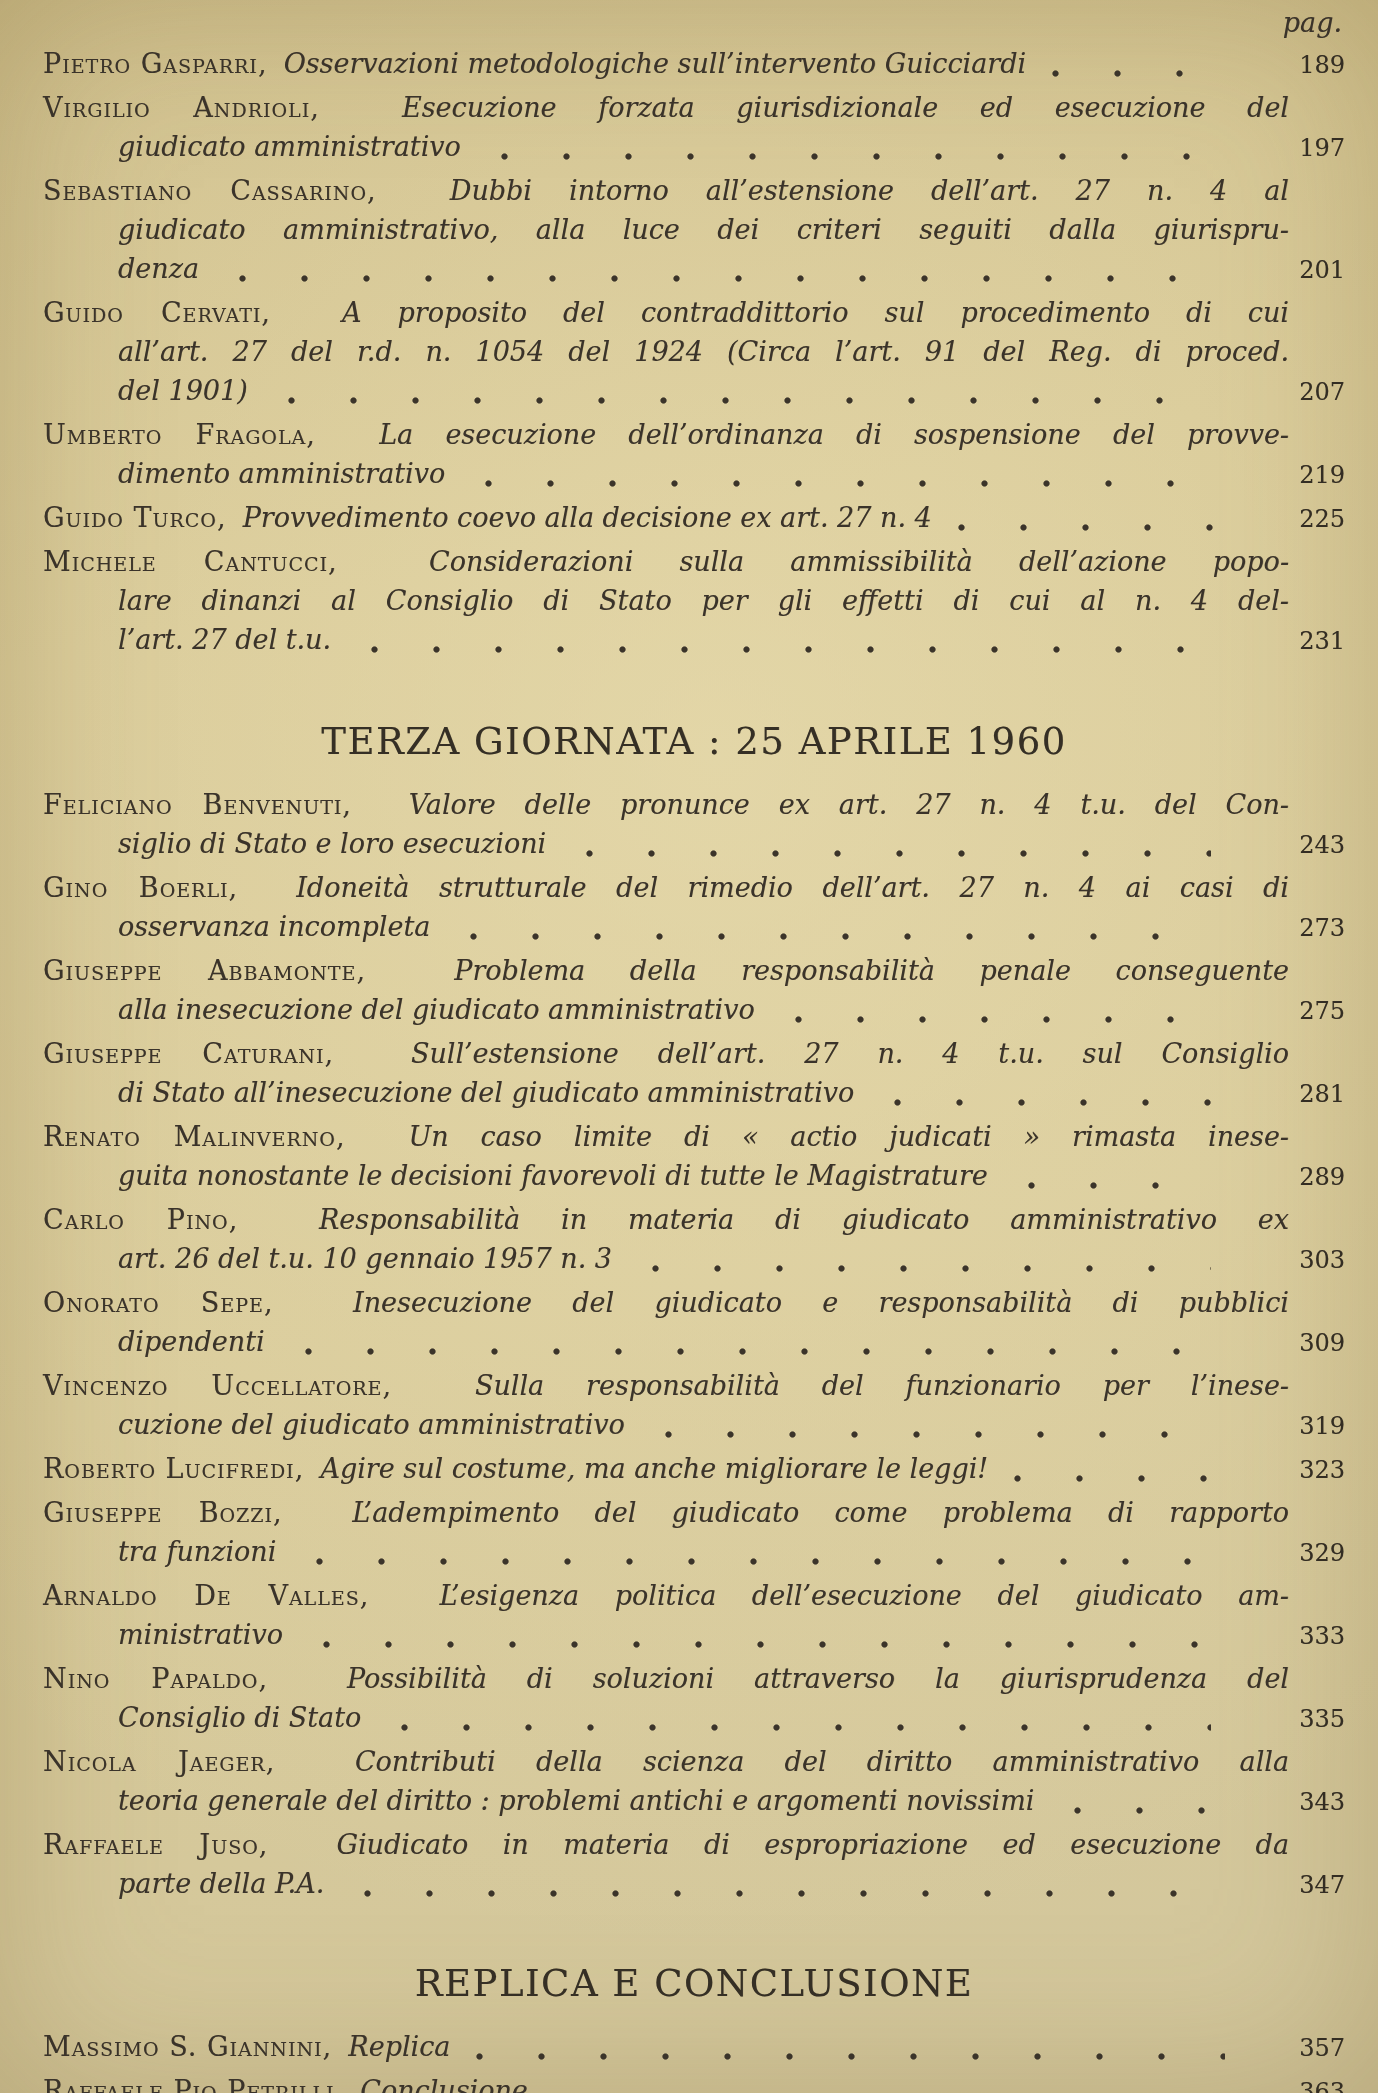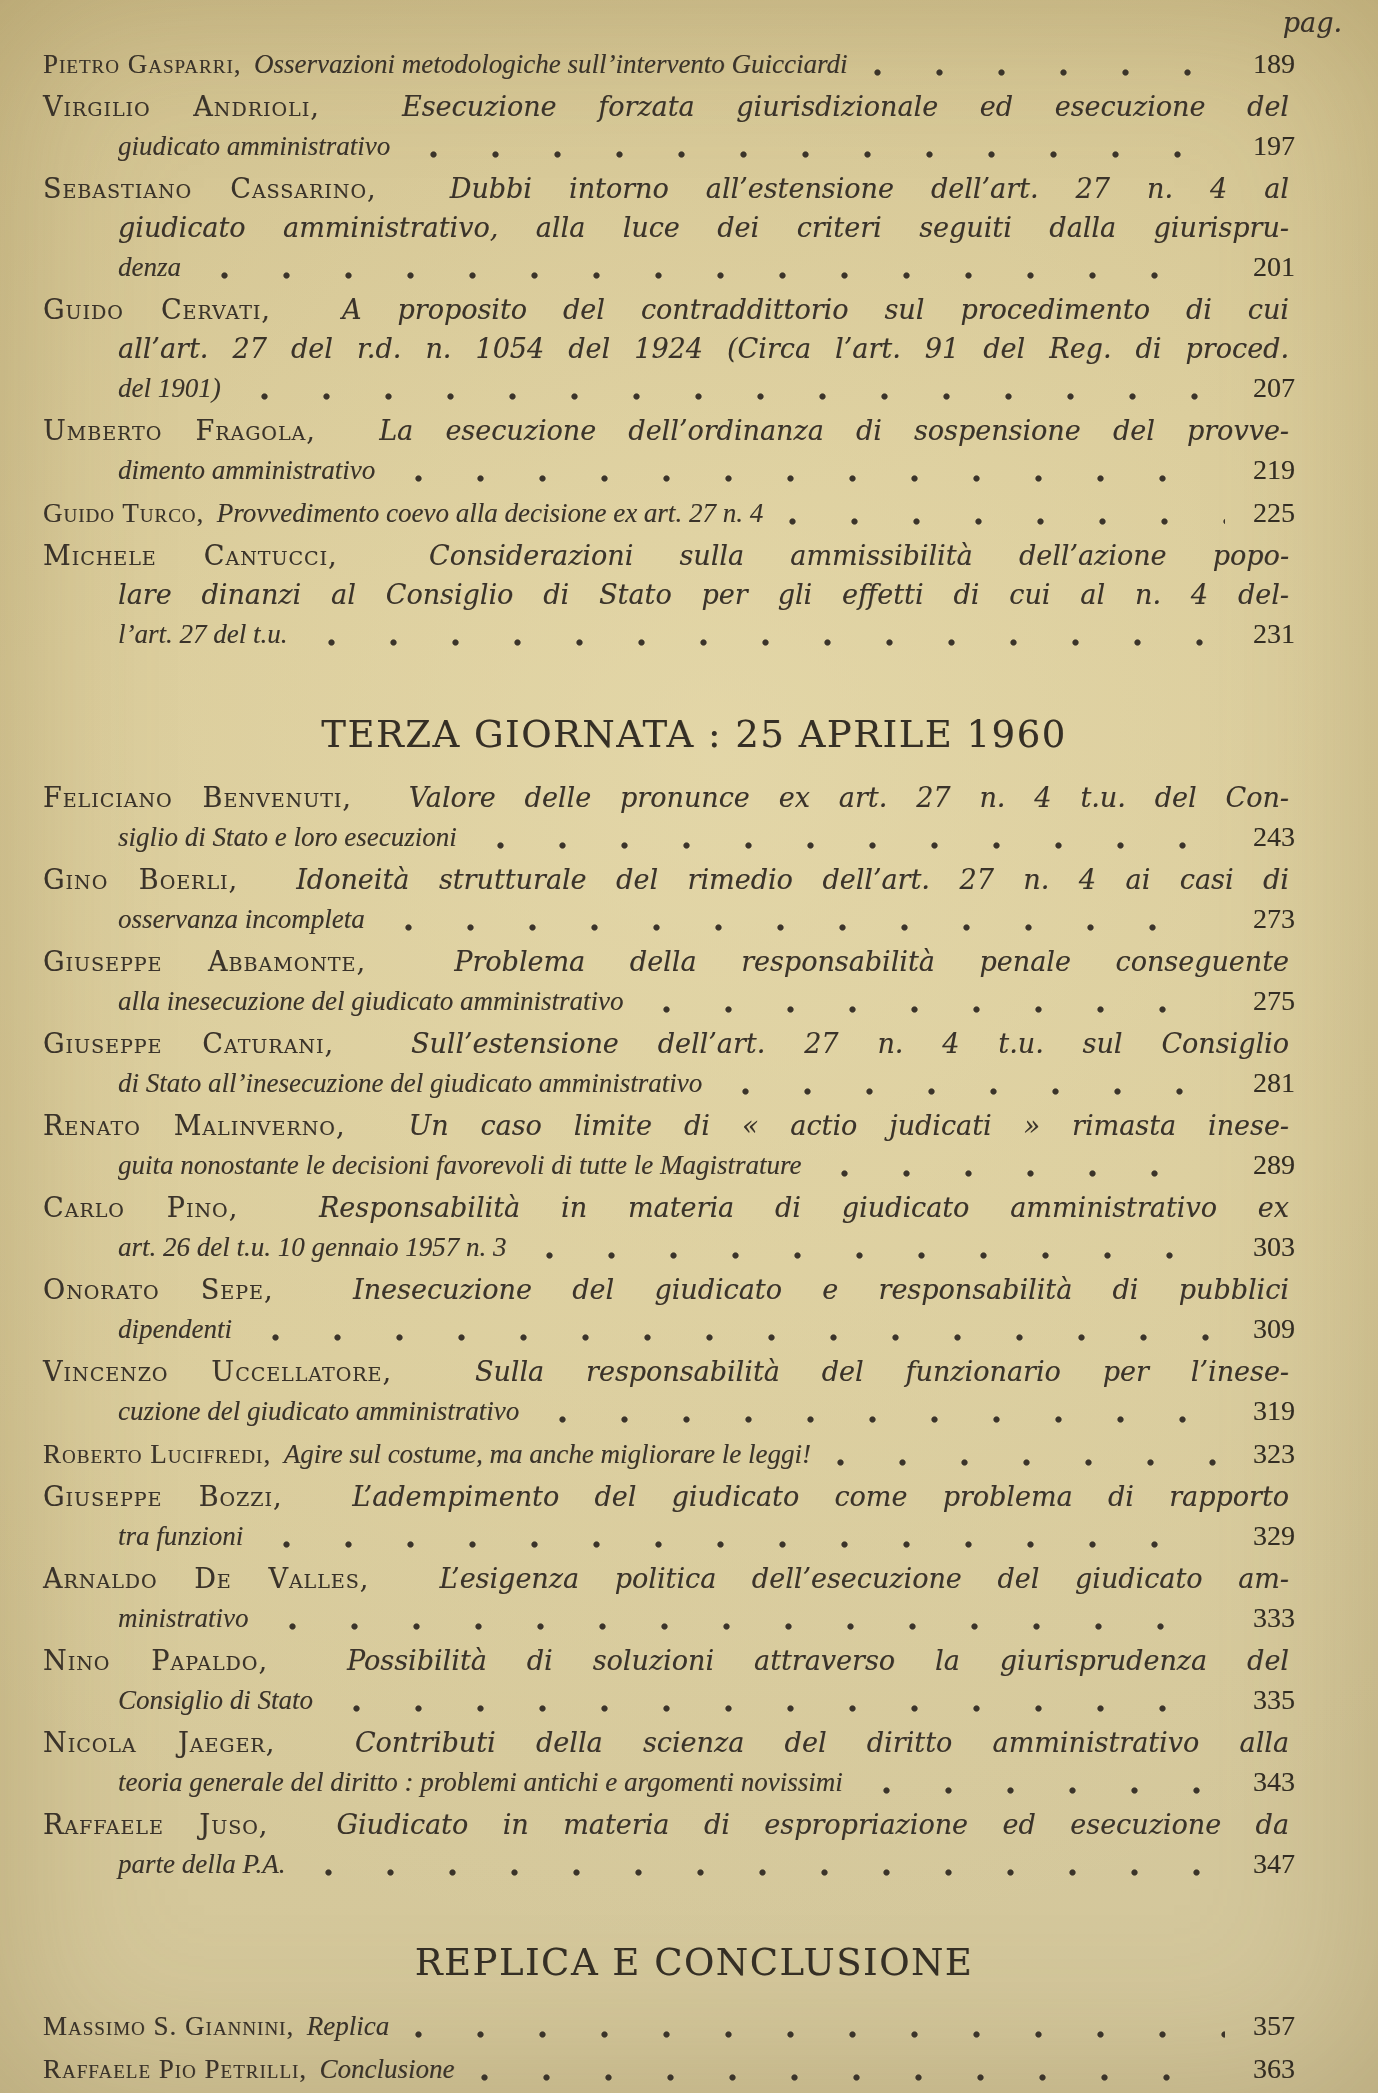--- a/index.html
+++ b/index.html
@@ -51,37 +51,36 @@
     margin-right: 56px;
     text-align: justify;
     text-align-last: justify;
   }
   
   .line.cont { margin-left: 75px; gap: 14px; }
   
   .line.last {
     display: flex;
     align-items: baseline;
-    font-family: Liberation Serif, serif;
   }
   .leader {
     flex: 1 1 auto;
     min-width: 0;
     align-self: flex-end;
     height: 7px;
     margin: 0 28px 8px 26px;
     background-image: radial-gradient(circle at 3.5px 3.5px, #3b342a 2.6px, rgba(59,52,42,0) 3.6px);
     background-size: 62px 7px;
     background-repeat: repeat-x;
     background-position: left center;
   }
   .page-num {
     flex: 0 0 92px;
-    text-align: left;
-    font-size: 28px;
+    text-align: right;
+    font-size: 24px;
     color: #332d23;
   }
   .section-heading {
     text-align: center;
     font-size: 37px;
     line-height: 46px;
     letter-spacing: 1.5px;
     color: #352f25;
     margin-top: 58px;
     margin-bottom: 20px;

